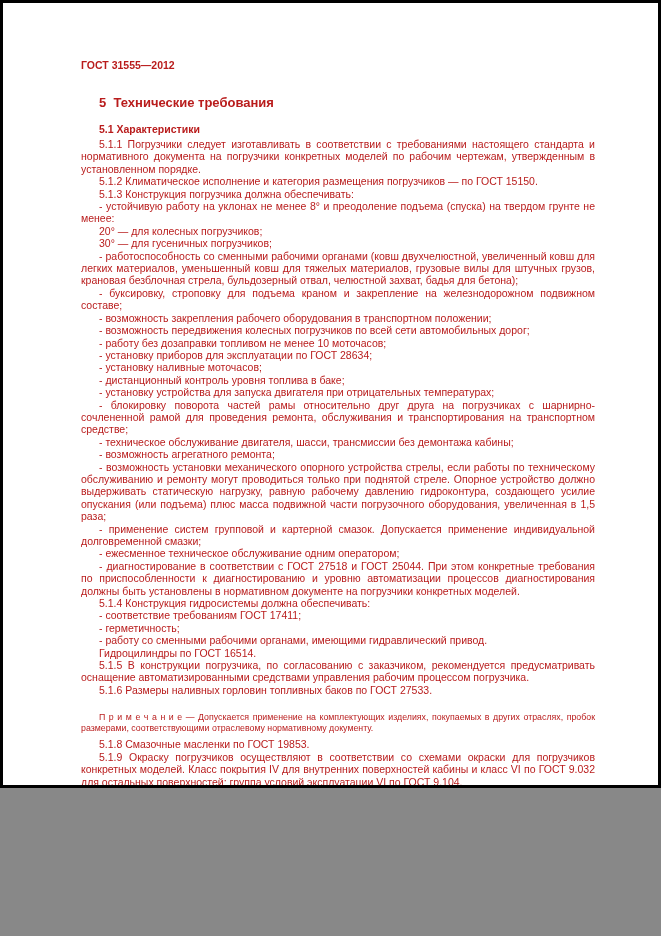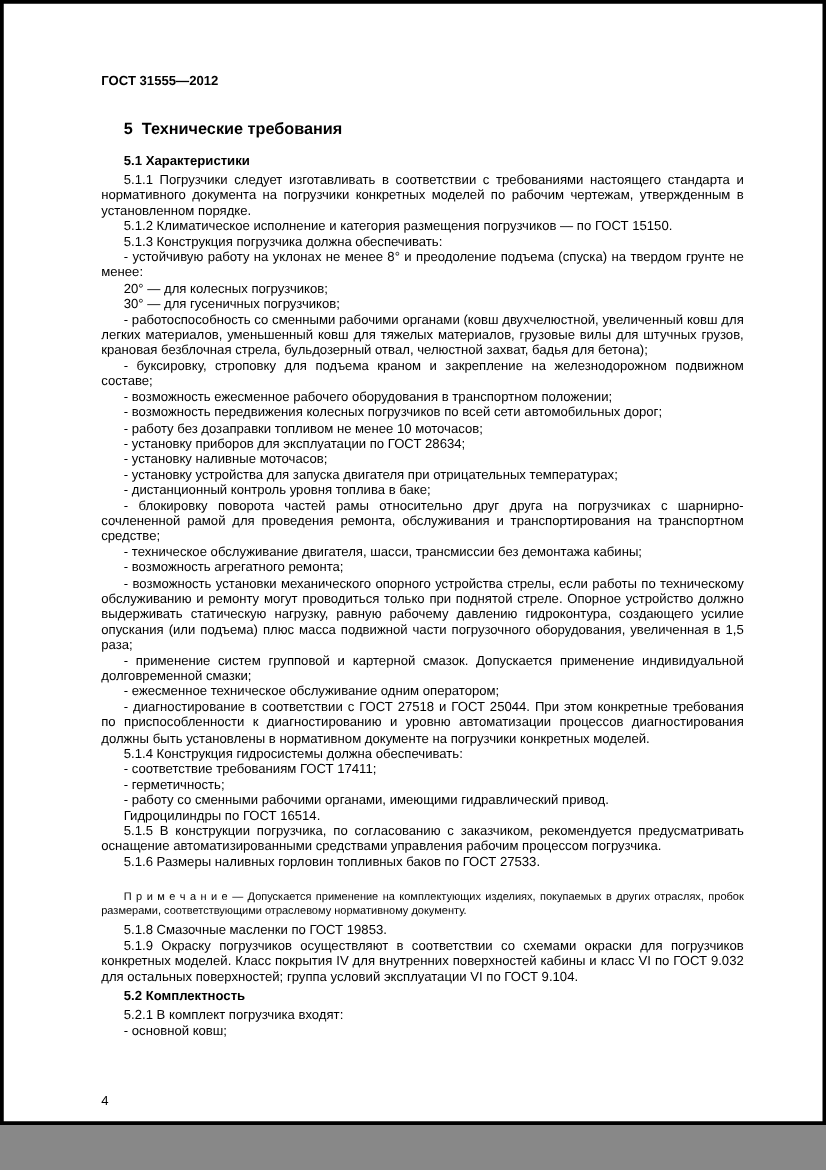--- a/index.html
+++ b/index.html
@@ -1,24 +1,24 @@
 <!DOCTYPE html>
 <html><head>
 <meta charset="utf-8">
 <style>
   html, body { margin: 0; padding: 0; background: #888; }
   .page {
     position: relative;
     width: 661px;
-    height: 900px;
+    height: 788px;
     box-sizing: border-box;
     background: #ffffff;
     border: 3px solid #000000;
     font-family: "Liberation Sans", sans-serif;
-    color: #000000;
+    color: #b91c1c;
     overflow: hidden;
   }
   .content {
     position: absolute;
     left: 78px;
     top: 56px;
     width: 514px;
   }
   .gost-header {
     font-weight: bold;
@@ -69,27 +69,27 @@
     <p class="h1">5  Технические требования</p>
     <p class="h2">5.1 Характеристики</p>
     <p class="body-p">5.1.1 Погрузчики следует изготавливать в соответствии с требованиями настоящего стандарта и нормативного документа на погрузчики конкретных моделей по рабочим чертежам, утвержденным в установленном порядке.</p>
     <p class="body-p">5.1.2 Климатическое исполнение и категория размещения погрузчиков — по ГОСТ 15150.</p>
     <p class="body-p">5.1.3 Конструкция погрузчика должна обеспечивать:</p>
     <p class="body-p">- устойчивую работу на уклонах не менее 8° и преодоление подъема (спуска) на твердом грунте не менее:</p>
     <p class="body-p">20° — для колесных погрузчиков;</p>
     <p class="body-p">30° — для гусеничных погрузчиков;</p>
     <p class="body-p">- работоспособность со сменными рабочими органами (ковш двухчелюстной, увеличенный ковш для легких материалов, уменьшенный ковш для тяжелых материалов, грузовые вилы для штучных грузов, крановая безблочная стрела, бульдозерный отвал, челюстной захват, бадья для бетона);</p>
     <p class="body-p">- буксировку, строповку для подъема краном и закрепление на железнодорожном подвижном составе;</p>
-    <p class="body-p">- возможность ежесменное рабочего оборудования в транспортном положении;</p>
+    <p class="body-p">- возможность закрепления рабочего оборудования в транспортном положении;</p>
     <p class="body-p">- возможность передвижения колесных погрузчиков по всей сети автомобильных дорог;</p>
     <p class="body-p">- работу без дозаправки топливом не менее 10 моточасов;</p>
     <p class="body-p">- установку приборов для эксплуатации по ГОСТ 28634;</p>
     <p class="body-p">- установку наливные моточасов;</p>
+    <p class="body-p">- дистанционный контроль уровня топлива в баке;</p>
     <p class="body-p">- установку устройства для запуска двигателя при отрицательных температурах;</p>
-    <p class="body-p">- дистанционный контроль уровня топлива в баке;</p>
     <p class="body-p">- блокировку поворота частей рамы относительно друг друга на погрузчиках с шарнирно-сочлененной рамой для проведения ремонта, обслуживания и транспортирования на транспортном средстве;</p>
     <p class="body-p">- техническое обслуживание двигателя, шасси, трансмиссии без демонтажа кабины;</p>
     <p class="body-p">- возможность агрегатного ремонта;</p>
     <p class="body-p">- возможность установки механического опорного устройства стрелы, если работы по техническому обслуживанию и ремонту могут проводиться только при поднятой стреле. Опорное устройство должно выдерживать статическую нагрузку, равную рабочему давлению гидроконтура, создающего усилие опускания (или подъема) плюс масса подвижной части погрузочного оборудования, увеличенная в 1,5 раза;</p>
     <p class="body-p">- применение систем групповой и картерной смазок. Допускается применение индивидуальной долговременной смазки;</p>
     <p class="body-p">- ежесменное техническое обслуживание одним оператором;</p>
     <p class="body-p">- диагностирование в соответствии с ГОСТ 27518 и ГОСТ 25044. При этом конкретные требования по приспособленности к диагностированию и уровню автоматизации процессов диагностирования должны быть установлены в нормативном документе на погрузчики конкретных моделей.</p>
     <p class="body-p">5.1.4 Конструкция гидросистемы должна обеспечивать:</p>
     <p class="body-p">- соответствие требованиям ГОСТ 17411;</p>
     <p class="body-p">- герметичность;</p>

